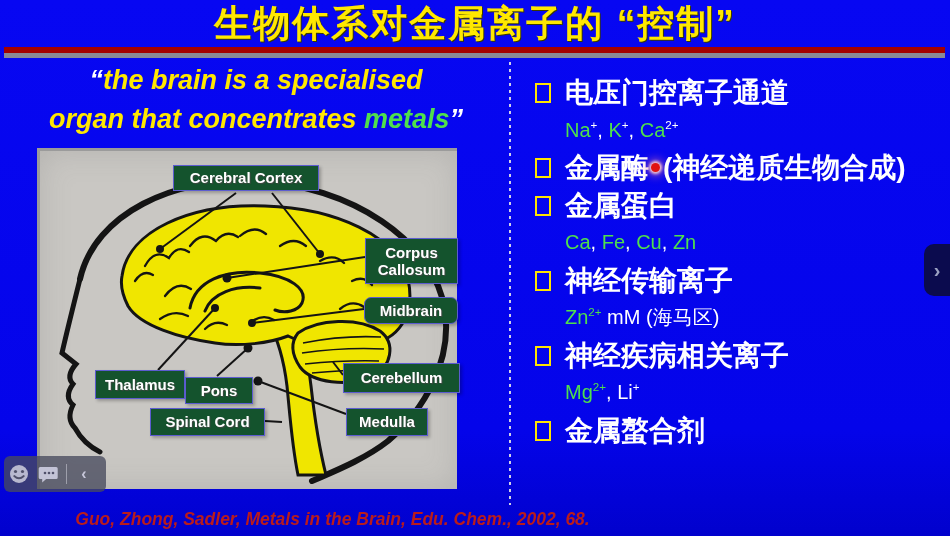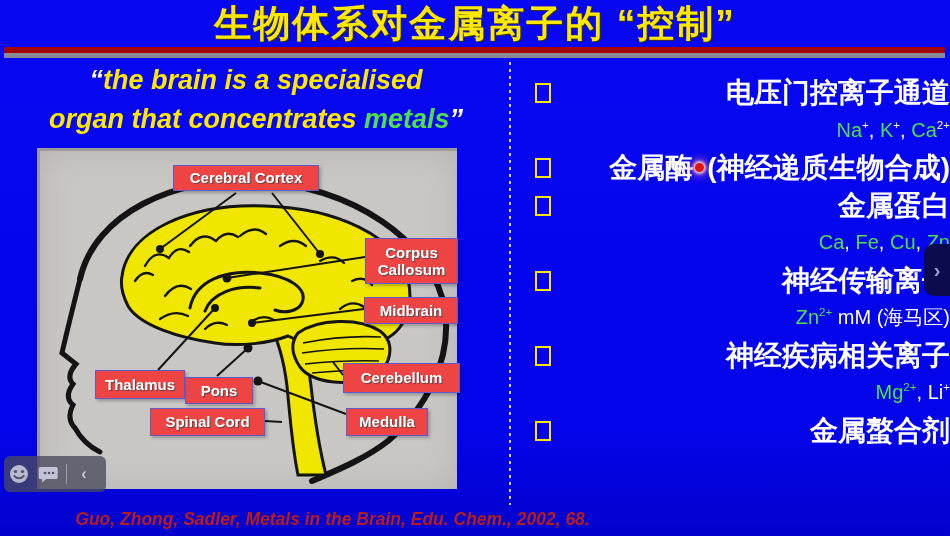--- a/index.html
+++ b/index.html
@@ -32,37 +32,37 @@
 
   
   .figure{
     position:absolute;left:37px;top:148px;width:420px;height:341px;
     background:#c9c7c3;border-left:3px solid #9b9b9b;border-top:3px solid #9b9b9b;
     box-sizing:border-box;box-shadow:inset 0 0 30px rgba(120,120,120,.25);
   }
   .figure svg{position:absolute;left:0;top:0;}
   .blabel{
     position:absolute;box-sizing:border-box;
-    background:#ef4444;border:1px solid #5c5ccf;
+    background:#14532d;border:1px solid #5c5ccf;
     color:#ffffff;font-weight:bold;font-size:15px;line-height:1.15;
     display:flex;align-items:center;justify-content:center;text-align:center;
     text-shadow:1px 1px 1px rgba(70,70,70,.9);
     box-shadow:2px 2px 3px rgba(0,0,0,.25);
     padding:0 3px;
   }
 
   
   .v-divider{
     position:absolute;left:509px;top:62px;width:2px;height:443px;
     background:repeating-linear-gradient(180deg,#e8e8e8 0 3px,transparent 3px 7px);
     opacity:.9;
   }
 
   
-  .ion-list{position:absolute;left:512px;top:74px;width:438px;text-align:right;}
+  .ion-list{position:absolute;left:512px;top:74px;width:438px;}
   .row{position:relative;height:37.5px;line-height:37.5px;padding-left:53px;
        font-size:28px;font-weight:bold;color:#fff;white-space:nowrap;}
   .row.latin{font-size:20px;font-weight:normal;}
   .bullet{
     position:absolute;left:23px;top:9px;width:12px;height:16px;
     border:2px solid #ffe400;display:inline-block;
   }
   .row sup{font-size:58%;vertical-align:super;line-height:0;}
   .laser-dot{
     display:inline-block;width:9px;height:9px;border-radius:50%;
@@ -165,21 +165,21 @@
       <circle cx="187" cy="127" r="4.5"></circle>
       <circle cx="212" cy="172" r="4"></circle>
       <circle cx="175" cy="157" r="4"></circle>
       <circle cx="208" cy="197" r="4.5"></circle>
       <circle cx="218" cy="230" r="4.5"></circle>
     </g>
   </svg>
 
 <div class="blabel" style="left: 133px; top: 14px; width: 146px; height: 26px;">Cerebral Cortex</div>
     <div class="blabel" style="left: 325px; top: 87px; width: 93px; height: 46px;">Corpus Callosum</div>
-    <div class="blabel" style="left: 324px; top: 146px; width: 94px; height: 27px;">Midbrain</div>
+    <div class="blabel" style="left: 324px; top: 146px; width: 94px; height: 27px; border-radius: 7px;">Midbrain</div>
     <div class="blabel" style="left: 55px; top: 219px; width: 90px; height: 29px;">Thalamus</div>
     <div class="blabel" style="left: 145px; top: 226px; width: 68px; height: 27px;">Pons</div>
     <div class="blabel" style="left: 110px; top: 257px; width: 115px; height: 28px;">Spinal Cord</div>
     <div class="blabel" style="left: 303px; top: 212px; width: 117px; height: 30px;">Cerebellum</div>
     <div class="blabel" style="left: 306px; top: 257px; width: 82px; height: 28px;">Medulla</div>
   </div>
 
 <div class="v-divider"></div>
 
 <div class="ion-list">

